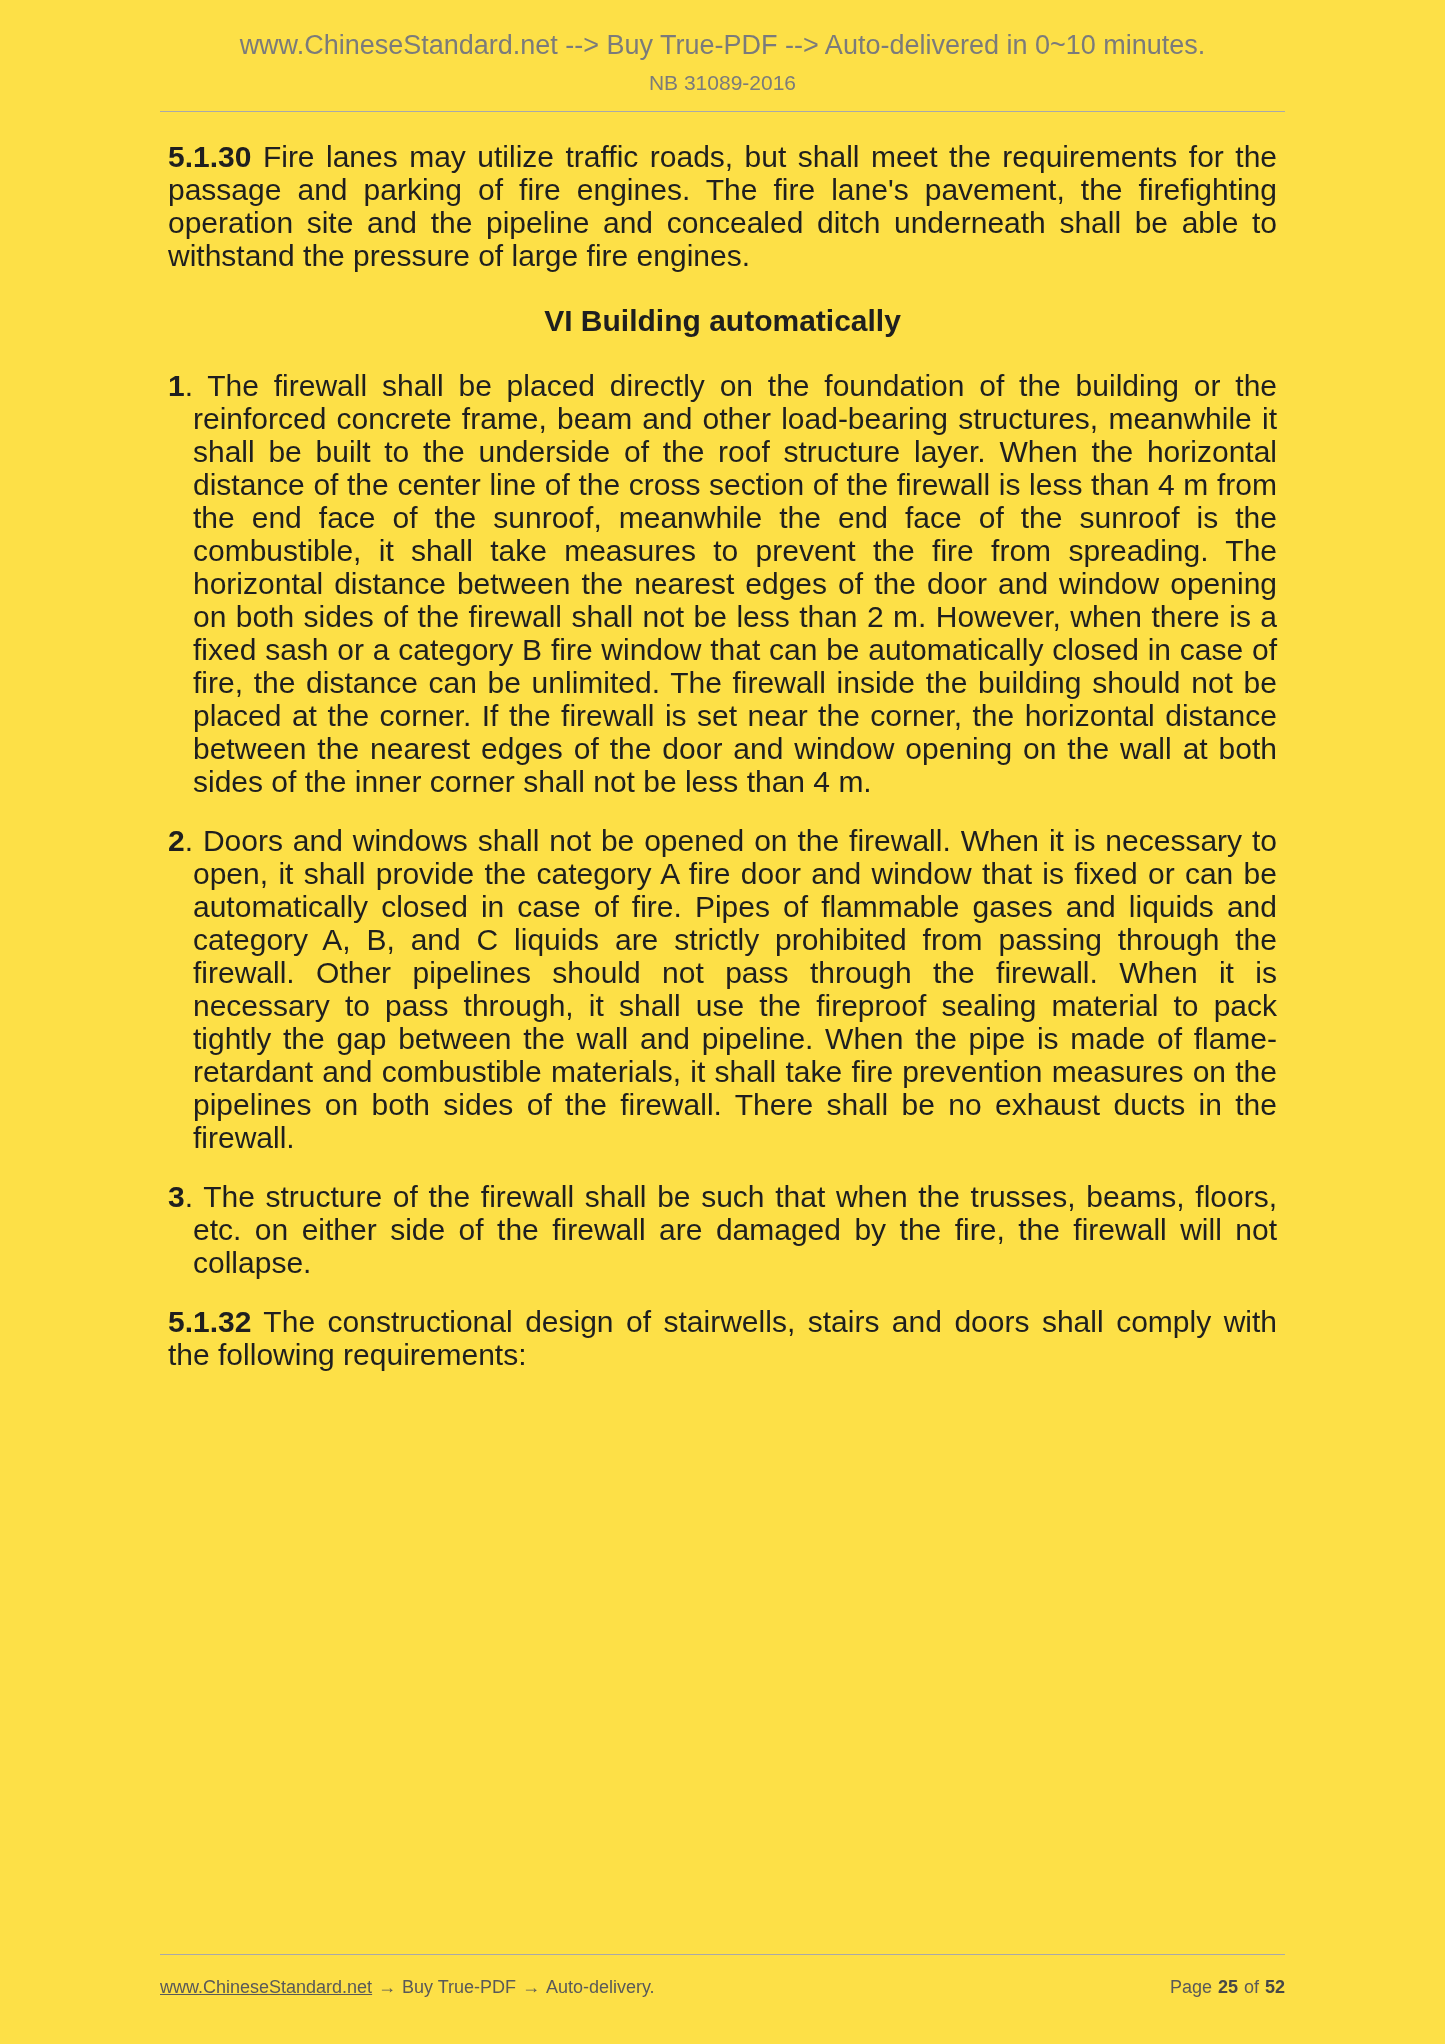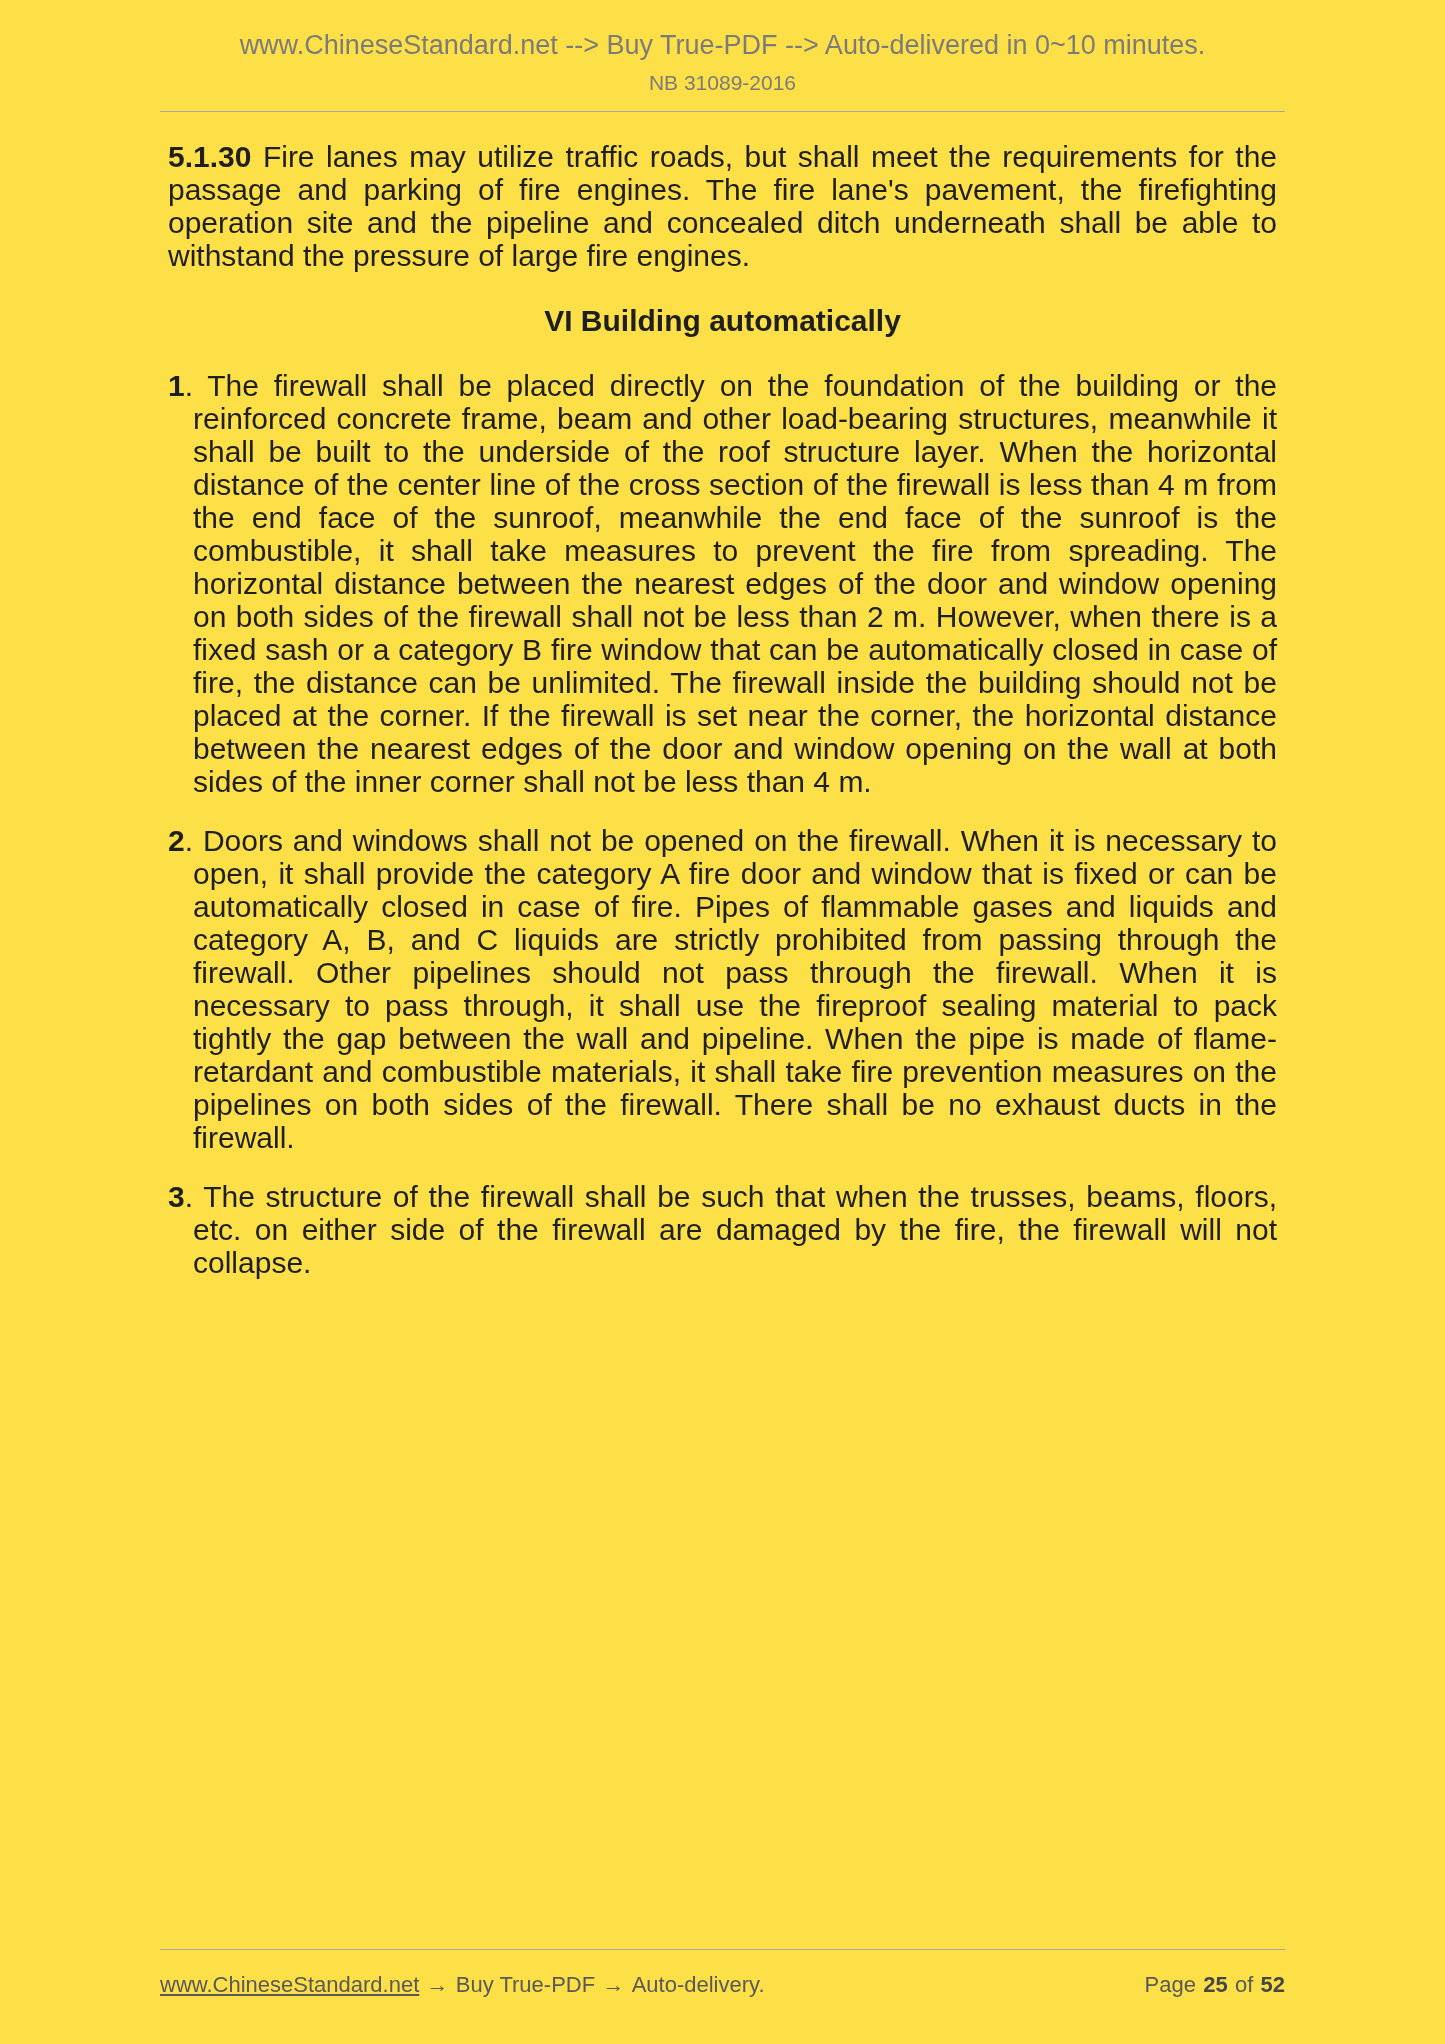--- a/index.html
+++ b/index.html
@@ -43,21 +43,21 @@
   .footer {
     position: absolute;
     left: 160px;
     right: 160px;
     bottom: 46px;
     border-top: 1px solid #a9a9a9;
     padding-top: 22px;
     display: flex;
     justify-content: space-between;
     align-items: baseline;
-    font-size: 22px;
+    font-size: 18px;
     color: #595959;
   }
   .footer .tok { margin-right: 0.33em; }
   .footer .tok:last-child { margin-right: 0; }
   .site-link { color: #595959; text-decoration: underline; cursor: pointer; }
   .pagenum { font-weight: bold; color: #474747; }
 </style>
 </head>
 <body>
 
@@ -76,20 +76,21 @@
     <div class="heading">VI Building automatically</div>
 
 
     <div class="item"><span class="b">1</span><span>. The firewall shall be placed directly on the foundation of the building or the reinforced concrete frame, beam and other load-bearing structures, meanwhile it shall be built to the underside of the roof structure layer. When the horizontal distance of the center line of the cross section of the firewall is less than 4 m from the end face of the sunroof, meanwhile the end face of the sunroof is the combustible, it shall take measures to prevent the fire from spreading. The horizontal distance between the nearest edges of the door and window opening on both sides of the firewall shall not be less than 2 m. However, when there is a fixed sash or a category B fire window that can be automatically closed in case of fire, the distance can be unlimited. The firewall inside the building should not be placed at the corner. If the firewall is set near the corner, the horizontal distance between the nearest edges of the door and window opening on the wall at both sides of the inner corner shall not be less than 4 m.</span></div>
 
     <div class="item"><span class="b">2</span><span>. Doors and windows shall not be opened on the firewall. When it is necessary to open, it shall provide the category A fire door and window that is fixed or can be automatically closed in case of fire. Pipes of flammable gases and liquids and category A, B, and C liquids are strictly prohibited from passing through the firewall. Other pipelines should not pass through the firewall. When it is necessary to pass through, it shall use the fireproof sealing material to pack tightly the gap between the wall and pipeline. When the pipe is made of flame-retardant and combustible materials, it shall take fire prevention measures on the pipelines on both sides of the firewall. There shall be no exhaust ducts in the firewall.</span></div>
 
     <div class="item"><span class="b">3</span><span>. The structure of the firewall shall be such that when the trusses, beams, floors, etc. on either side of the firewall are damaged by the fire, the firewall will not collapse.</span></div>
 
 
+    <div class="para"><span class="b">5.1.32</span><span> The constructional design of stairwells, stairs and doors shall comply with the following requirements:</span></div>
 
   </div>
 
   <div class="footer">
     <div>
       <a class="tok site-link">www.ChineseStandard.net</a><span class="tok">→</span><span class="tok">Buy True-PDF</span><span class="tok">→</span><span class="tok">Auto-delivery.</span>
     </div>
     <div>
       <span class="tok">Page</span><span class="tok pagenum">25</span><span class="tok">of</span><span class="tok pagenum">52</span>
     </div>

